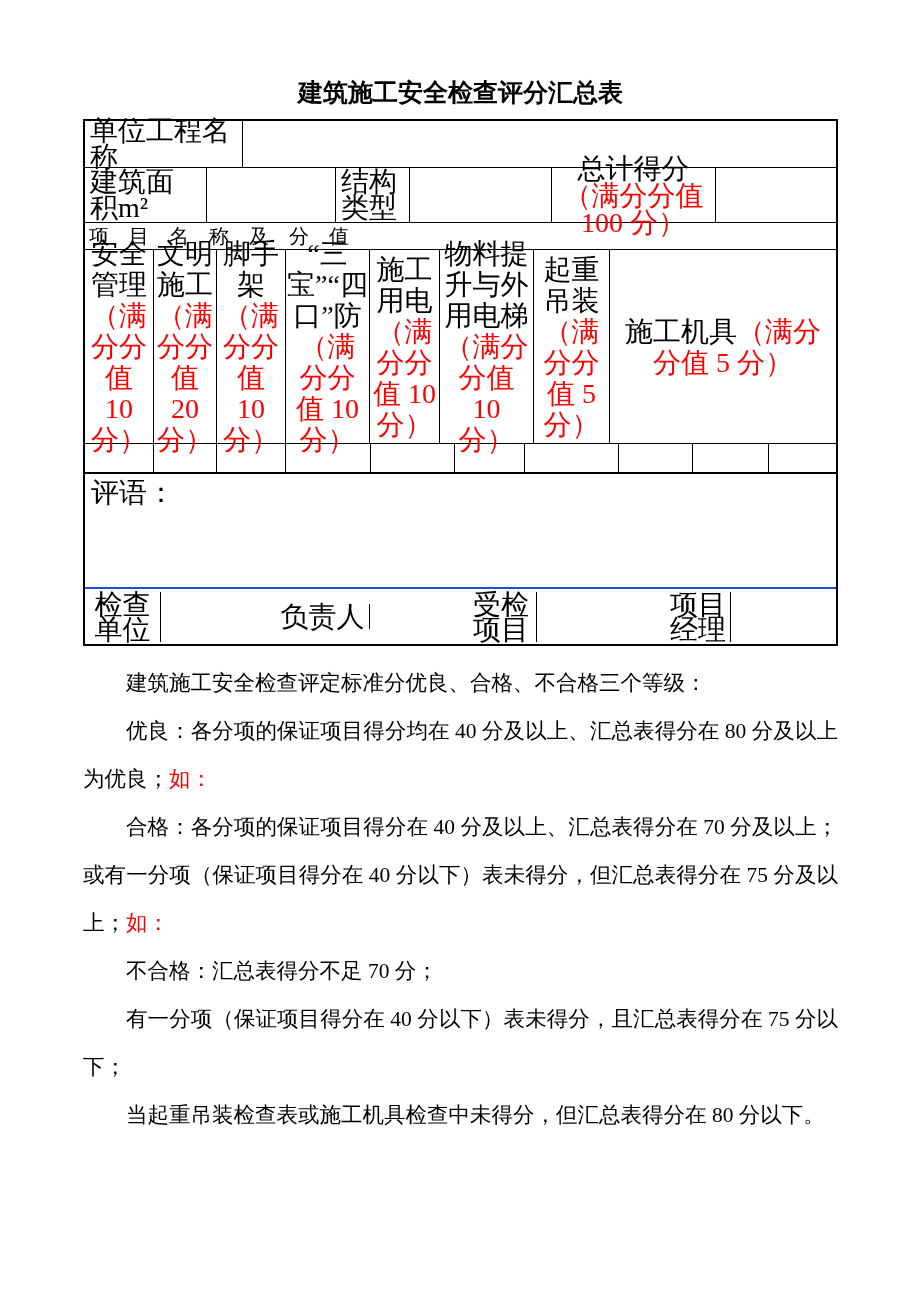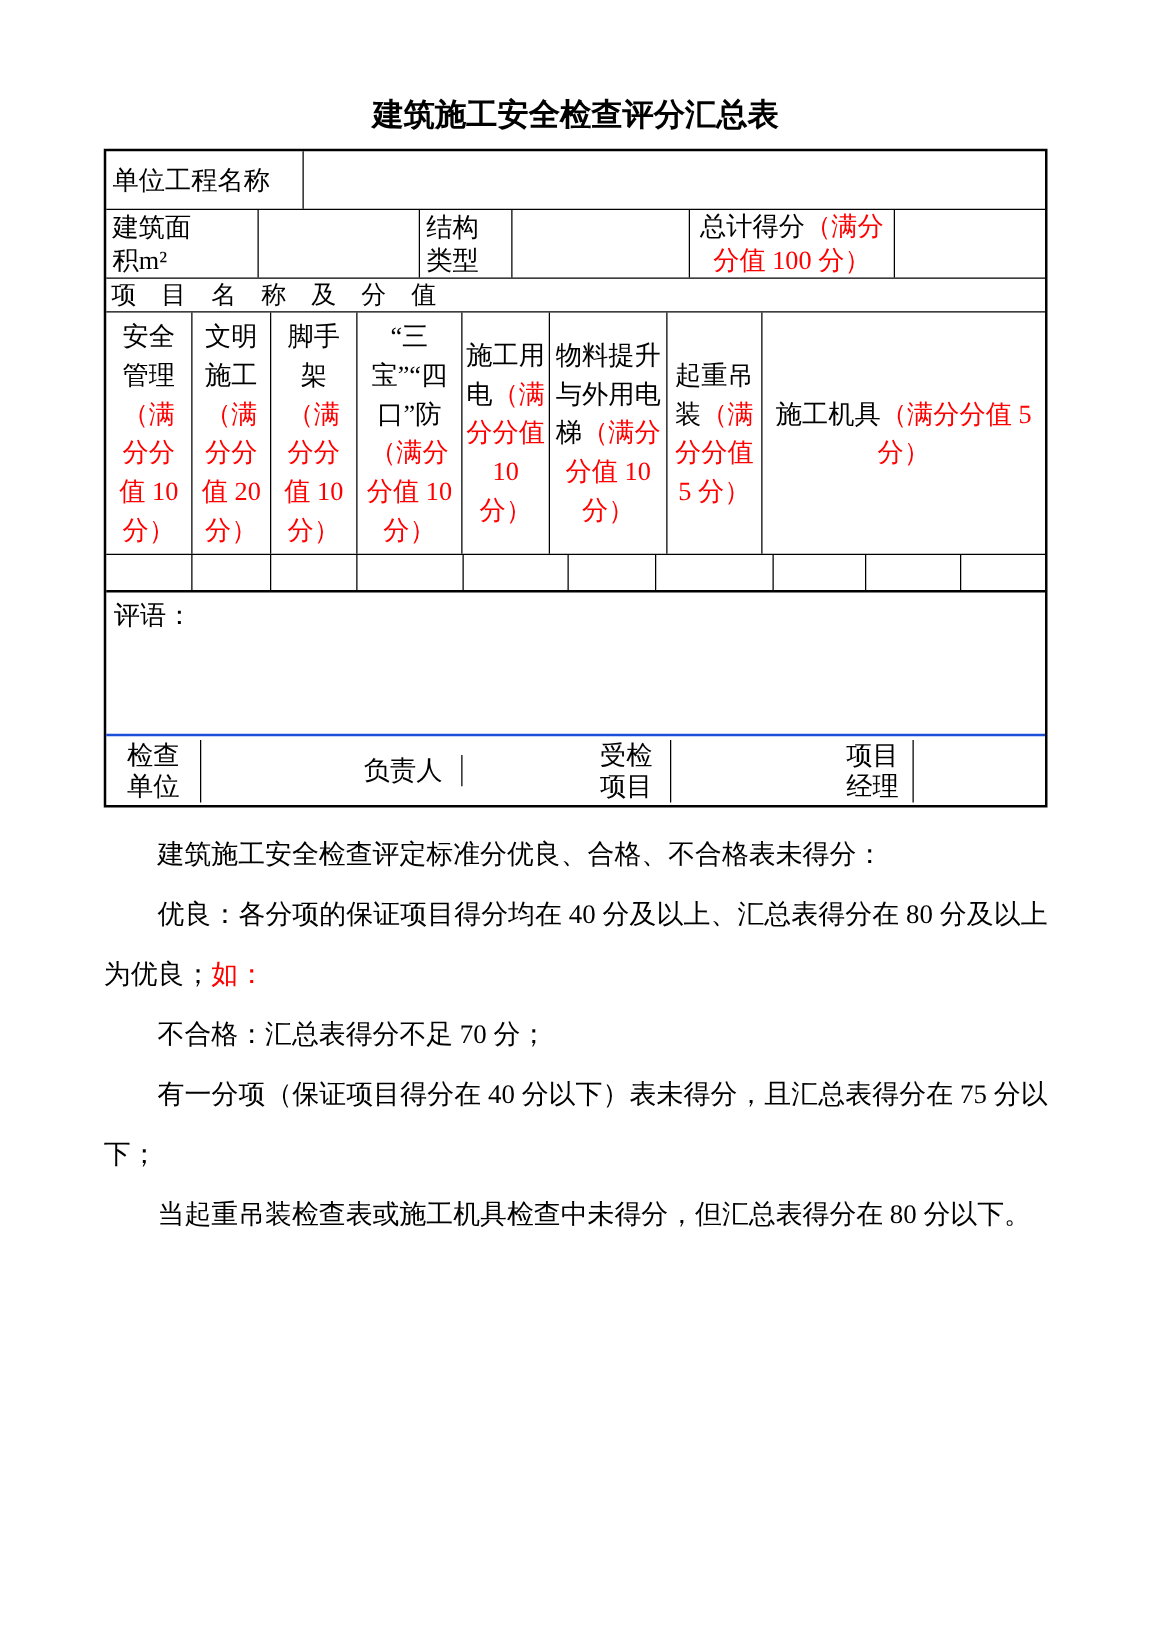--- a/index.html
+++ b/index.html
@@ -6,21 +6,21 @@
   body{
     width:920px;height:1302px;background:#ffffff;color:#000;
     font-family:"Liberation Serif","DejaVu Serif",serif;
     position:relative;overflow:hidden;
   }
   .doc{position:absolute;left:83px;top:0;width:755px;padding-top:80px;}
   .title{margin:0;font-size:25px;line-height:26px;font-weight:700;text-align:center;}
   .tbl{margin-top:13px;border:2px solid #000;box-sizing:border-box;}
   .row{display:flex;border-bottom:1px solid #000;box-sizing:border-box;}
   .row:last-child{border-bottom:none;align-items:center;}
-  .cell{border-right:1px solid #000;box-sizing:border-box;font-size:21px;}
+  .cell{border-right:1px solid #000;box-sizing:border-box;font-size:28px;}
   .cell:last-child{border-right:none;}
   .grow{flex:1 1 auto;}
   
   .w158{width:158px;flex:0 0 158px}.w122{width:122px;flex:0 0 122px}.w129{width:129px;flex:0 0 129px}
   .w74{width:74px;flex:0 0 74px}.w142{width:142px;flex:0 0 142px}.w164{width:164px;flex:0 0 164px}
   .w69{width:69px;flex:0 0 69px}.w63{width:63px;flex:0 0 63px}.w85{width:85px;flex:0 0 85px}
   .w84{width:84px;flex:0 0 84px}.w70{width:70px;flex:0 0 70px}.w94{width:94px;flex:0 0 94px}
   .w76{width:76px;flex:0 0 76px}.w115{width:115px;flex:0 0 115px}.w96{width:96px;flex:0 0 96px}
   .w71{width:71px;flex:0 0 71px}.w129b{width:129px;flex:0 0 129px}.w65{width:65px;flex:0 0 65px}
   
@@ -129,20 +129,21 @@
 项目</div>
       <div class="cell w129b"></div>
       <div class="cell ft w65">项目
 经理</div>
       <div class="cell grow"></div>
     </div>
 
   </div>
 
   <div class="paras">
-    <p><span>建筑施工安全检查评定标准分</span><span class="b">优良、合格、不合格</span><span>表未得分：</span></p>
+    <p><span>建筑施工安全检查评定标准分</span><span class="b">优良、合格、不合格</span><span>三个等级：</span></p>
     <p><span class="b">优良：</span><span>各分项的保证项目得分均在 40 分及以上、汇总表得分在 80 分及以上为优良；</span><span class="red">如：</span></p>
+    <p><span class="b">合格：</span><span>各分项的保证项目得分在 40 分及以上、汇总表得分在 70 分及以上；或有一分项（保证项目得分在 40 分以下）表未得分，但汇总表得分在 75 分及以上；</span><span class="red">如：</span></p>
     <p><span class="b">不合格：</span><span>汇总表得分不足 70 分；</span></p>
     <p><span>有一分项（保证项目得分在 40 分以下）表未得分，且汇总表得分在 75 分以下；</span></p>
     <p><span>当起重吊装检查表或施工机具检查中未得分，但汇总表得分在 80 分以下。</span></p>
   </div>
 
 </div>
 
 </body></html>

